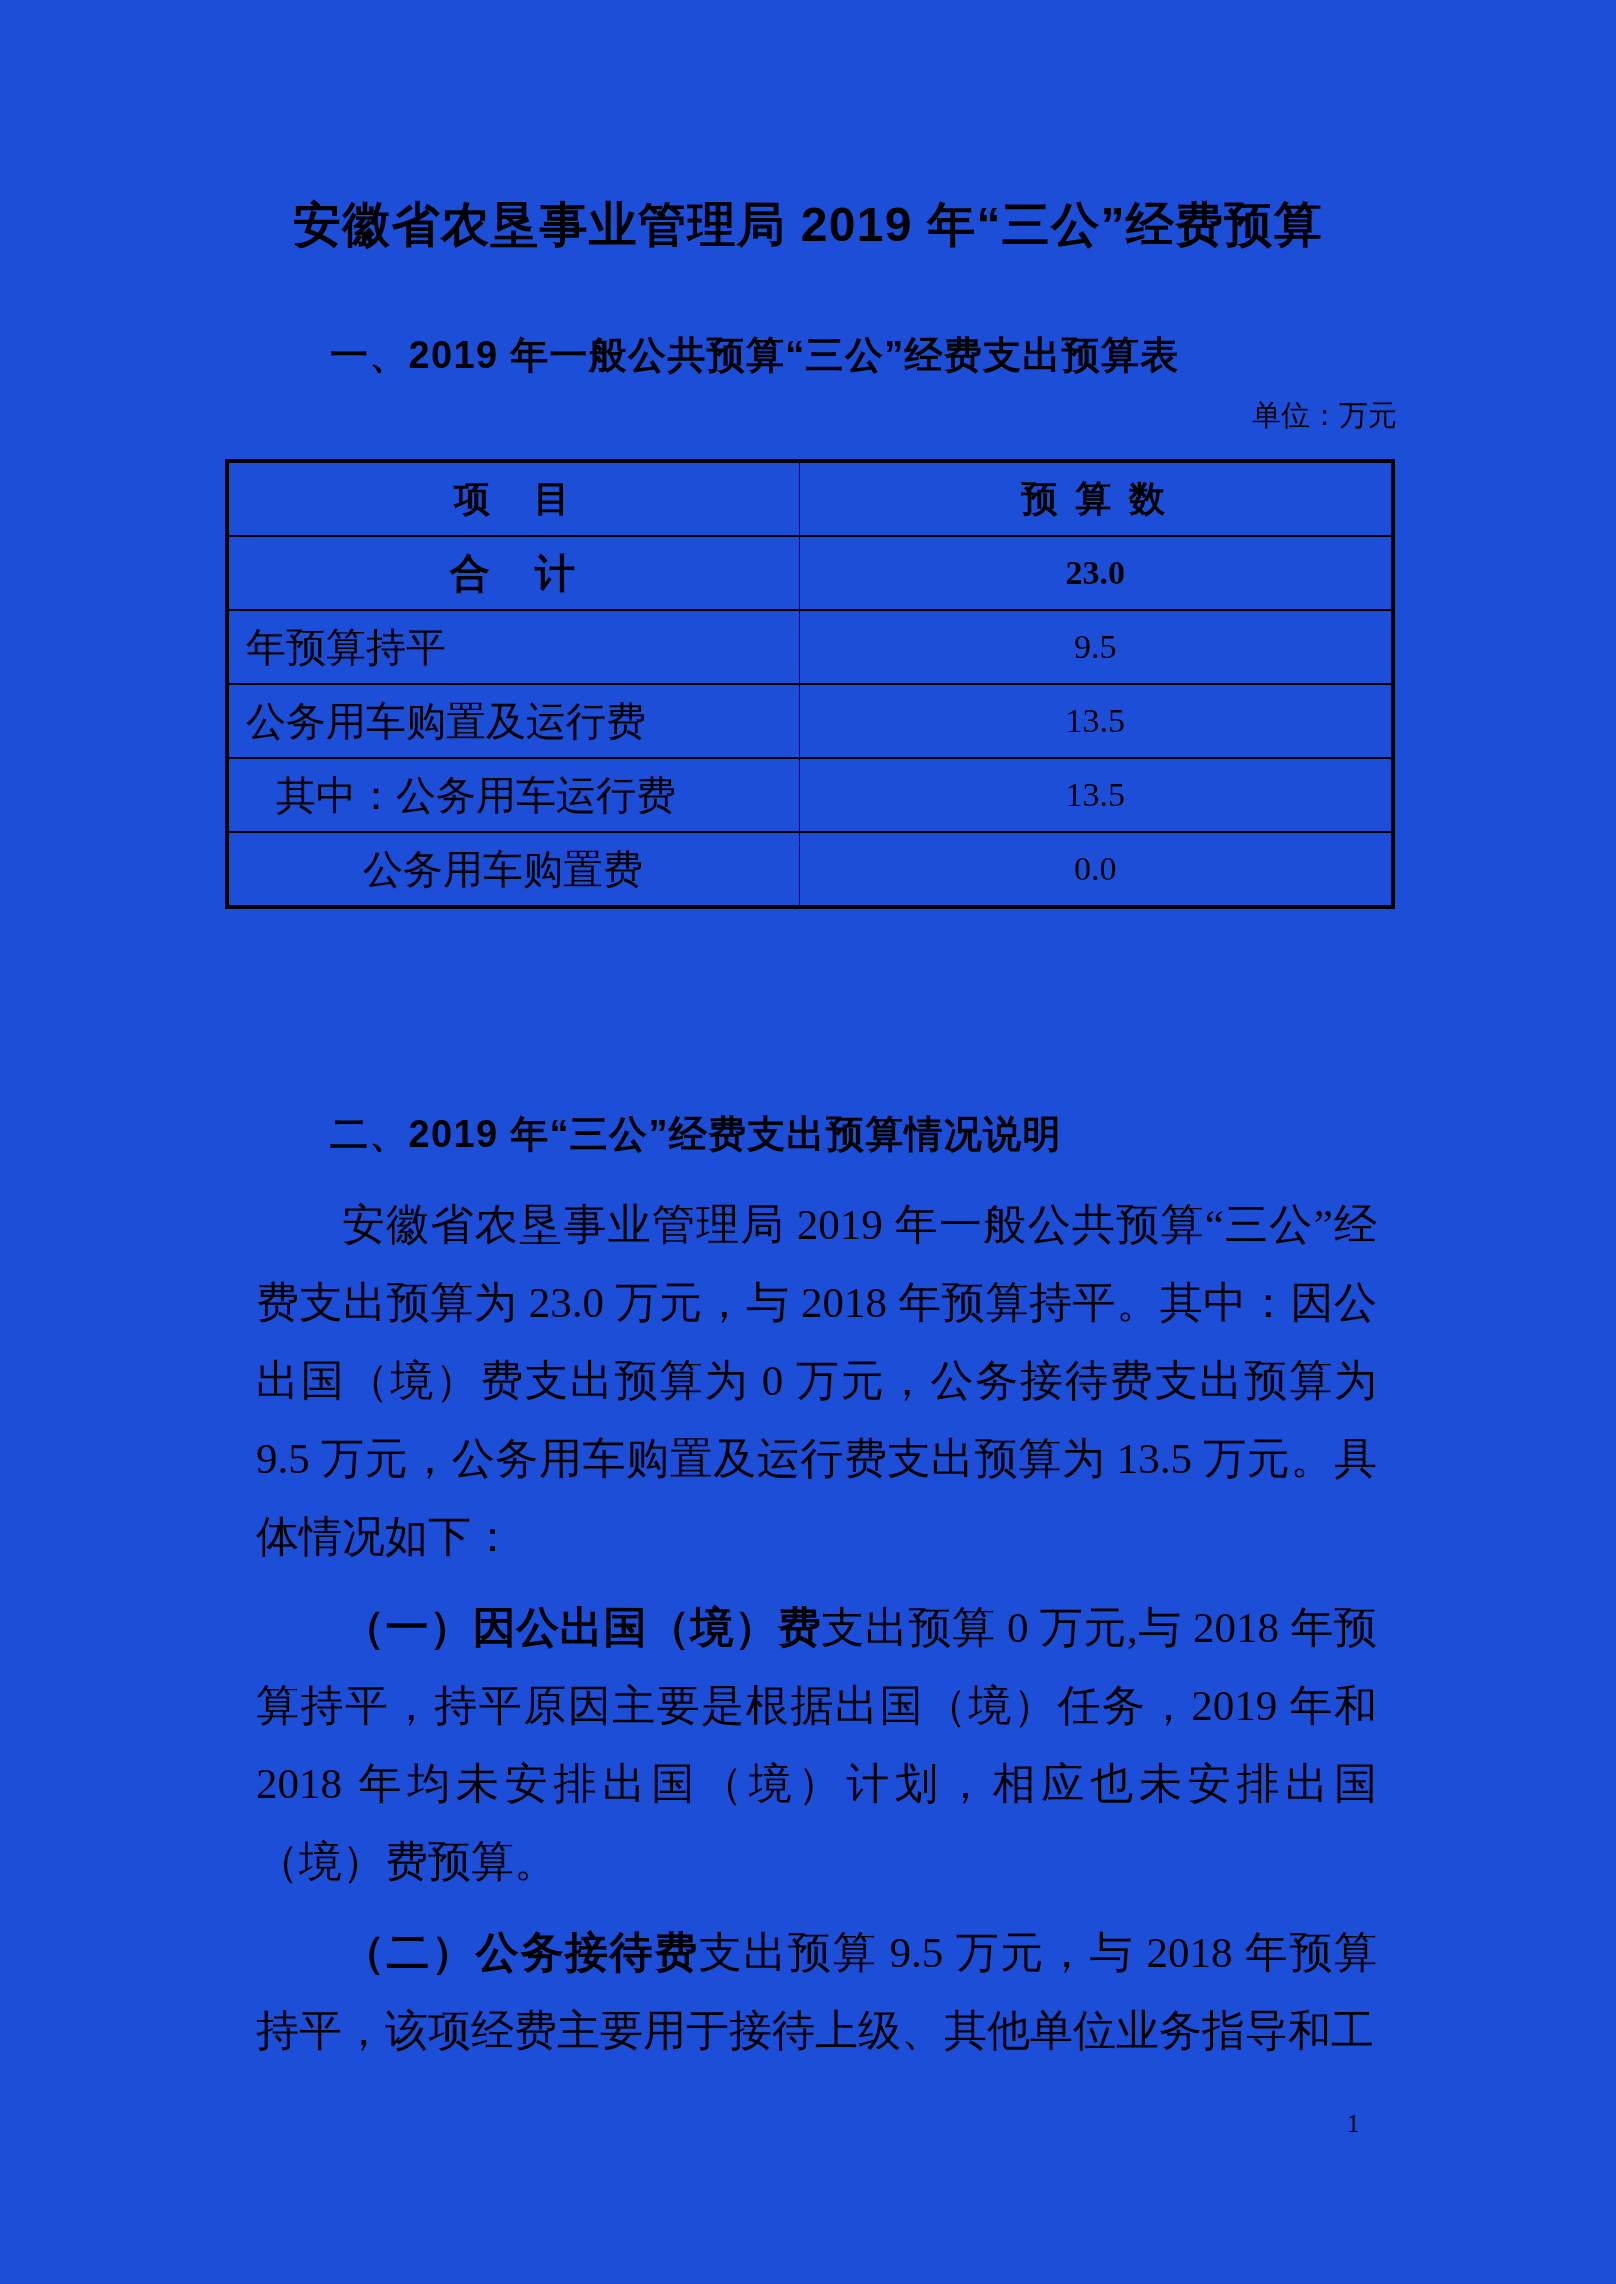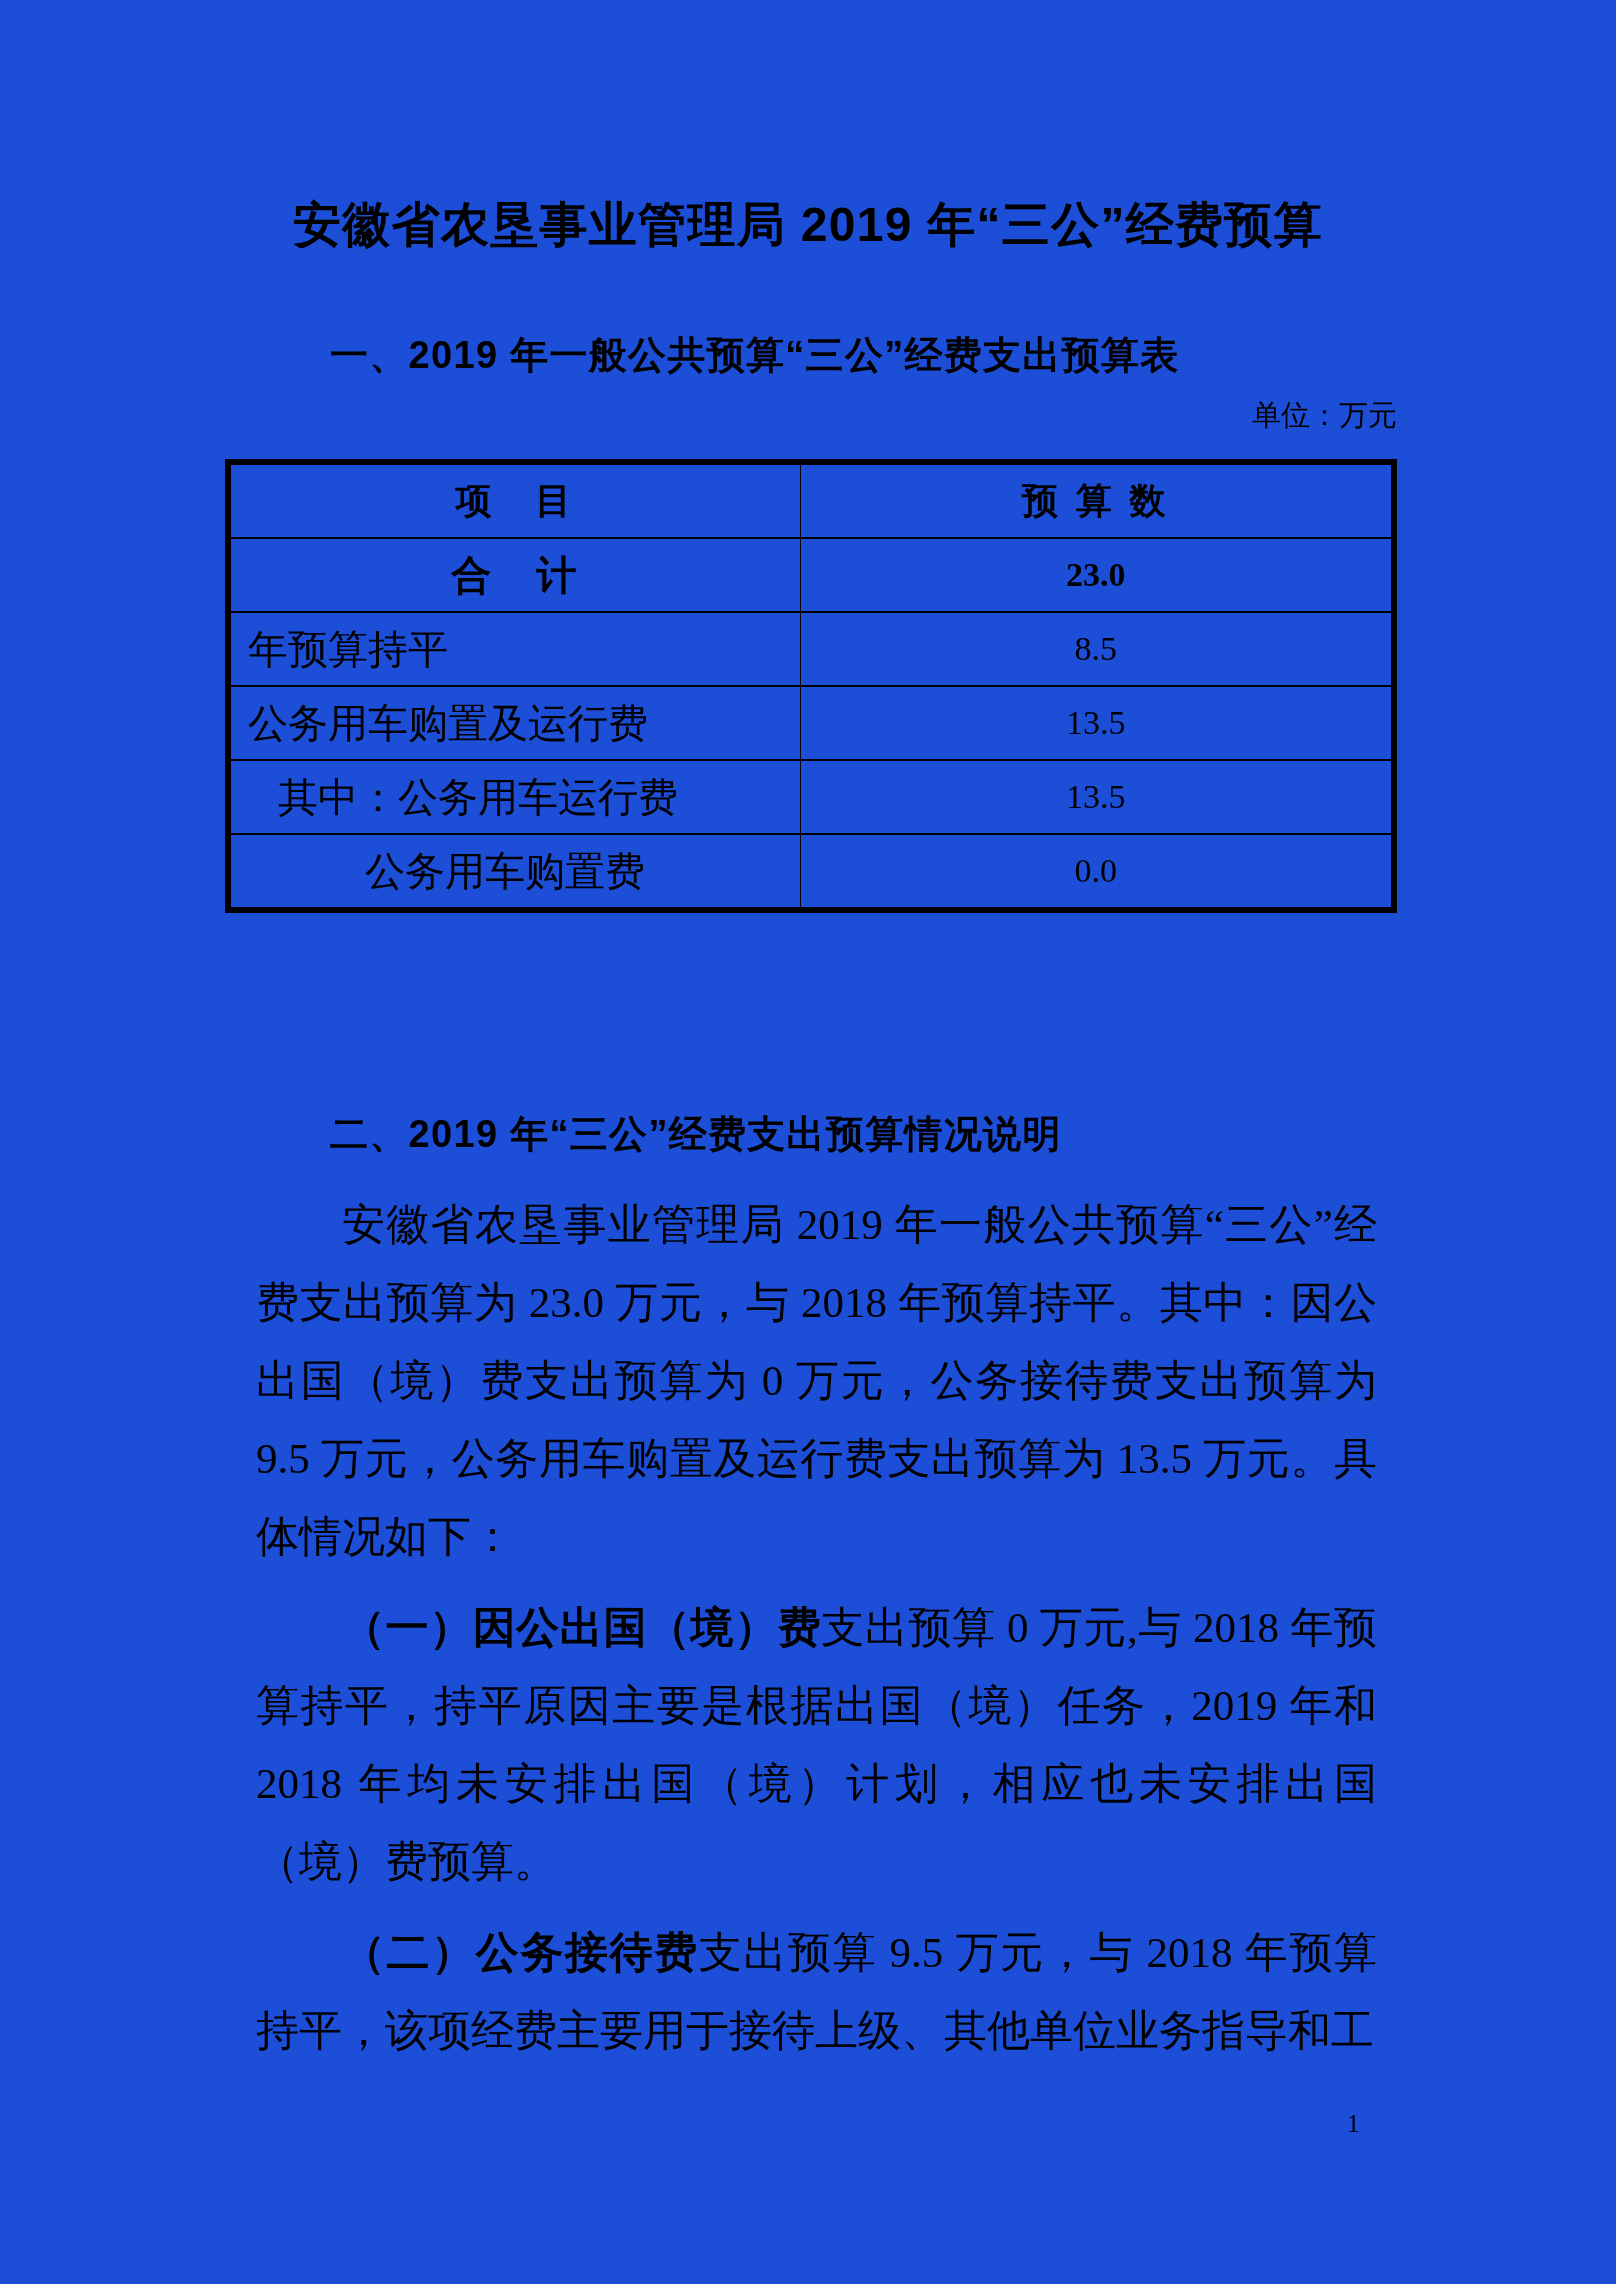--- a/index.html
+++ b/index.html
@@ -53,21 +53,21 @@
   }
 
   
   table.budget {
     position: absolute;
     top: 459px;
     left: 225px;
     width: 1166px;
     border-collapse: collapse;
     table-layout: fixed;
-    border: 6px solid #000000;
+    border: 4px solid #000000;
   }
   table.budget col.c1 { width: 572px; }
   table.budget col.c2 { width: 594px; }
   table.budget th, table.budget td {
     border-left: 1.3px solid #000;
     border-right: 1.3px solid #000;
     border-top: 2.6px solid #000;
     border-bottom: 2.6px solid #000;
     height: 72px;
     padding: 0;
@@ -141,21 +141,21 @@
       <tr>
         <th>项　目</th>
         <th>预 算 数</th>
       </tr>
       <tr class="total">
         <td class="lab center">合　计</td>
         <td class="val">23.0</td>
       </tr>
       <tr>
         <td class="lab">年预算持平</td>
-        <td class="val">8.5</td>
+        <td class="val">9.5</td>
       </tr>
       <tr>
         <td class="lab">公务用车购置及运行费</td>
         <td class="val">13.5</td>
       </tr>
       <tr>
         <td class="lab ind1">其中：公务用车运行费</td>
         <td class="val">13.5</td>
       </tr>
       <tr>

